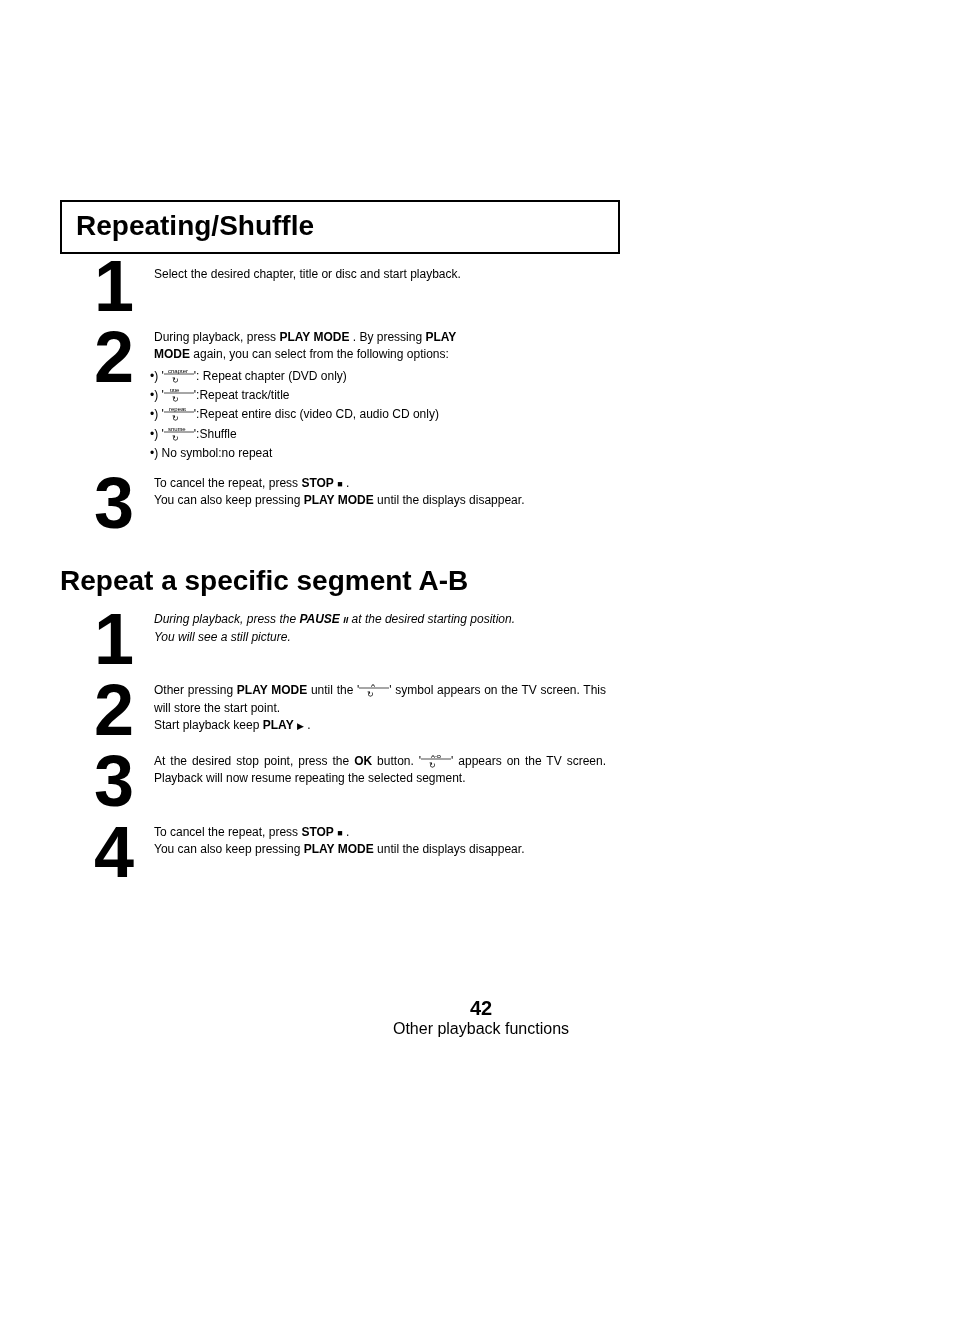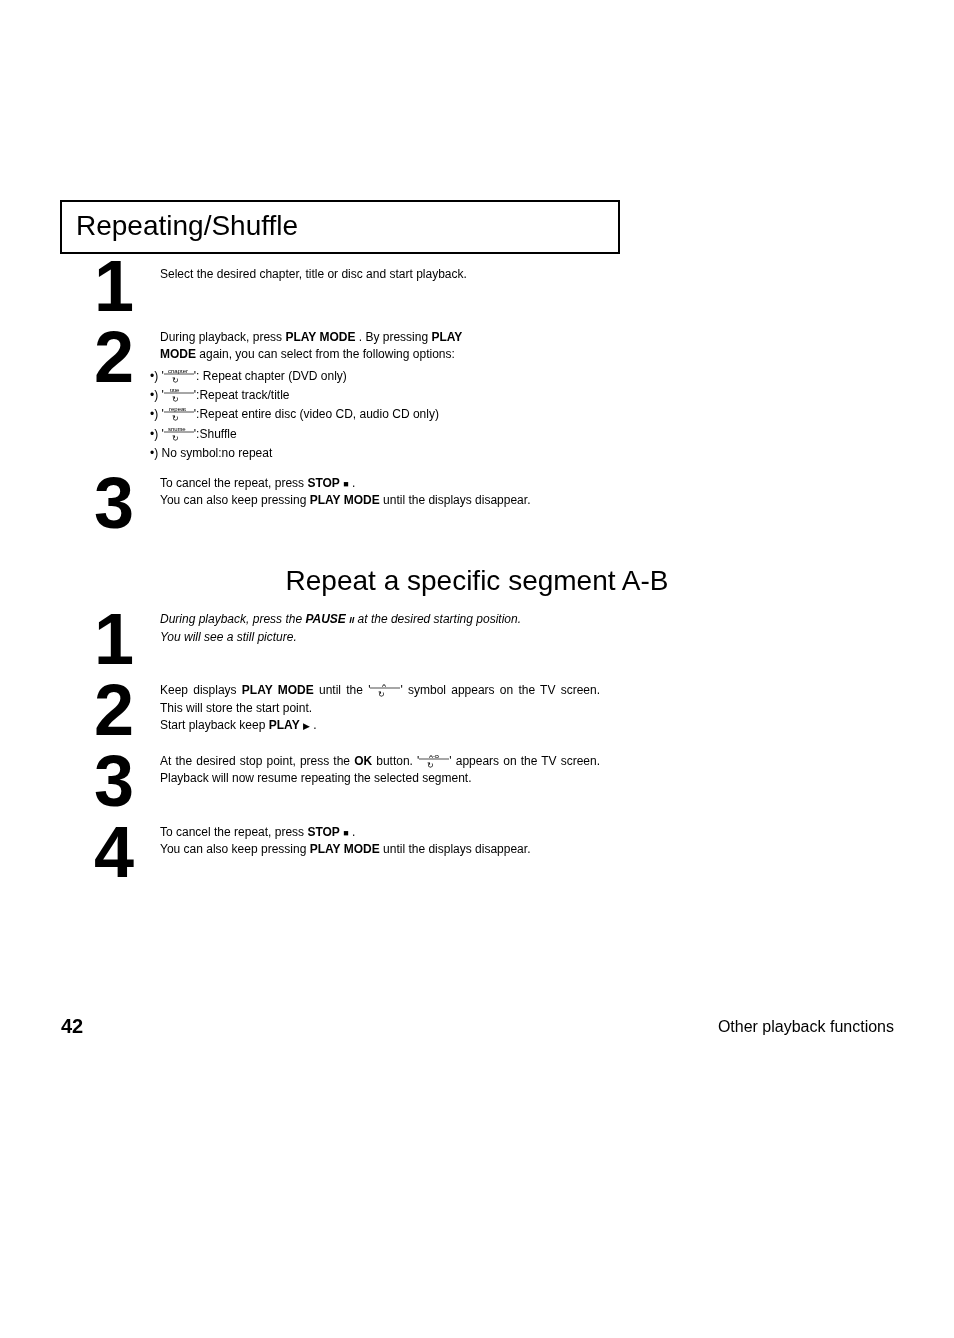--- a/index.html
+++ b/index.html
@@ -18,27 +18,26 @@
   }
   .heading-box {
     border: 2px solid #000;
     padding: 8px 14px 10px 14px;
     display: inline-block;
     min-width: 560px;
     box-sizing: border-box;
   }
   .heading-text {
     font-size: 28px;
-    font-weight: normal;
+    font-weight: bold;
   }
   .subheading {
     font-size: 28px;
-    font-weight: normal;
+    font-weight: bold;
     margin: 30px 0 10px 0;
-    text-align: center;
   }
   .body-text {
     font-size: 12px;
     max-width: 580px;
     line-height: 1.45;
     margin: 16px 0 4px 0;
   }
   .step-row {
     display: flex;
     align-items: flex-start;
@@ -53,34 +52,35 @@
     text-align: right;
     flex-shrink: 0;
     letter-spacing: -4px;
   }
   .step-block {
     max-width: 460px;
     font-size: 12px;
     line-height: 1.45;
   }
   .step-block p {
-    margin: 4px 10px;
+    margin: 4px 4px;
   }
   .bullet-line {
     margin: 2px 0 2px 0;
   }
   .bold { font-weight: bold; }
   .footer {
     position: absolute;
     bottom: 40px;
-    left: 61px;
+    left: 68px;
     right: 60px;
     display: flex;
     justify-content: space-between;
     align-items: center;
+    flex-direction: column;
   }
   .page-number { font-size: 20px; font-weight: bold; }
   .footer-title { font-size: 16px; }
   .sym-small { font-size: 9px; }
   .segment-svg {
     vertical-align: -4px;
   }
 </style>
 </head>
 <body>
@@ -166,21 +166,21 @@
         <span>You will see a still picture.</span>
       </p>
     </div>
   </div>
 
   
   <div class="step-row">
     <div class="step-num">2</div>
     <div class="step-block">
       <p style="text-align: justify;">
-        <span>Keep displays </span><span class="bold">PLAY MODE</span><span> until the '</span><svg class="segment-svg" width="30" height="14">
+        <span>Other pressing </span><span class="bold">PLAY MODE</span><span> until the '</span><svg class="segment-svg" width="30" height="14">
             <line x1="0" y1="4" x2="30" y2="4" stroke="#000" stroke-width="0.7"></line>
             <text x="12" y="3" font-size="6" font-family="Arial">A</text>
             <text x="8" y="13" font-size="8">↻</text>
           </svg><span>' symbol appears on the TV screen. This will store the start point.</span><br>
         <span>Start playback keep </span><span class="bold">PLAY</span> <span class="sym-small">▶</span><span> .</span>
       </p>
     </div>
   </div>
 
   

